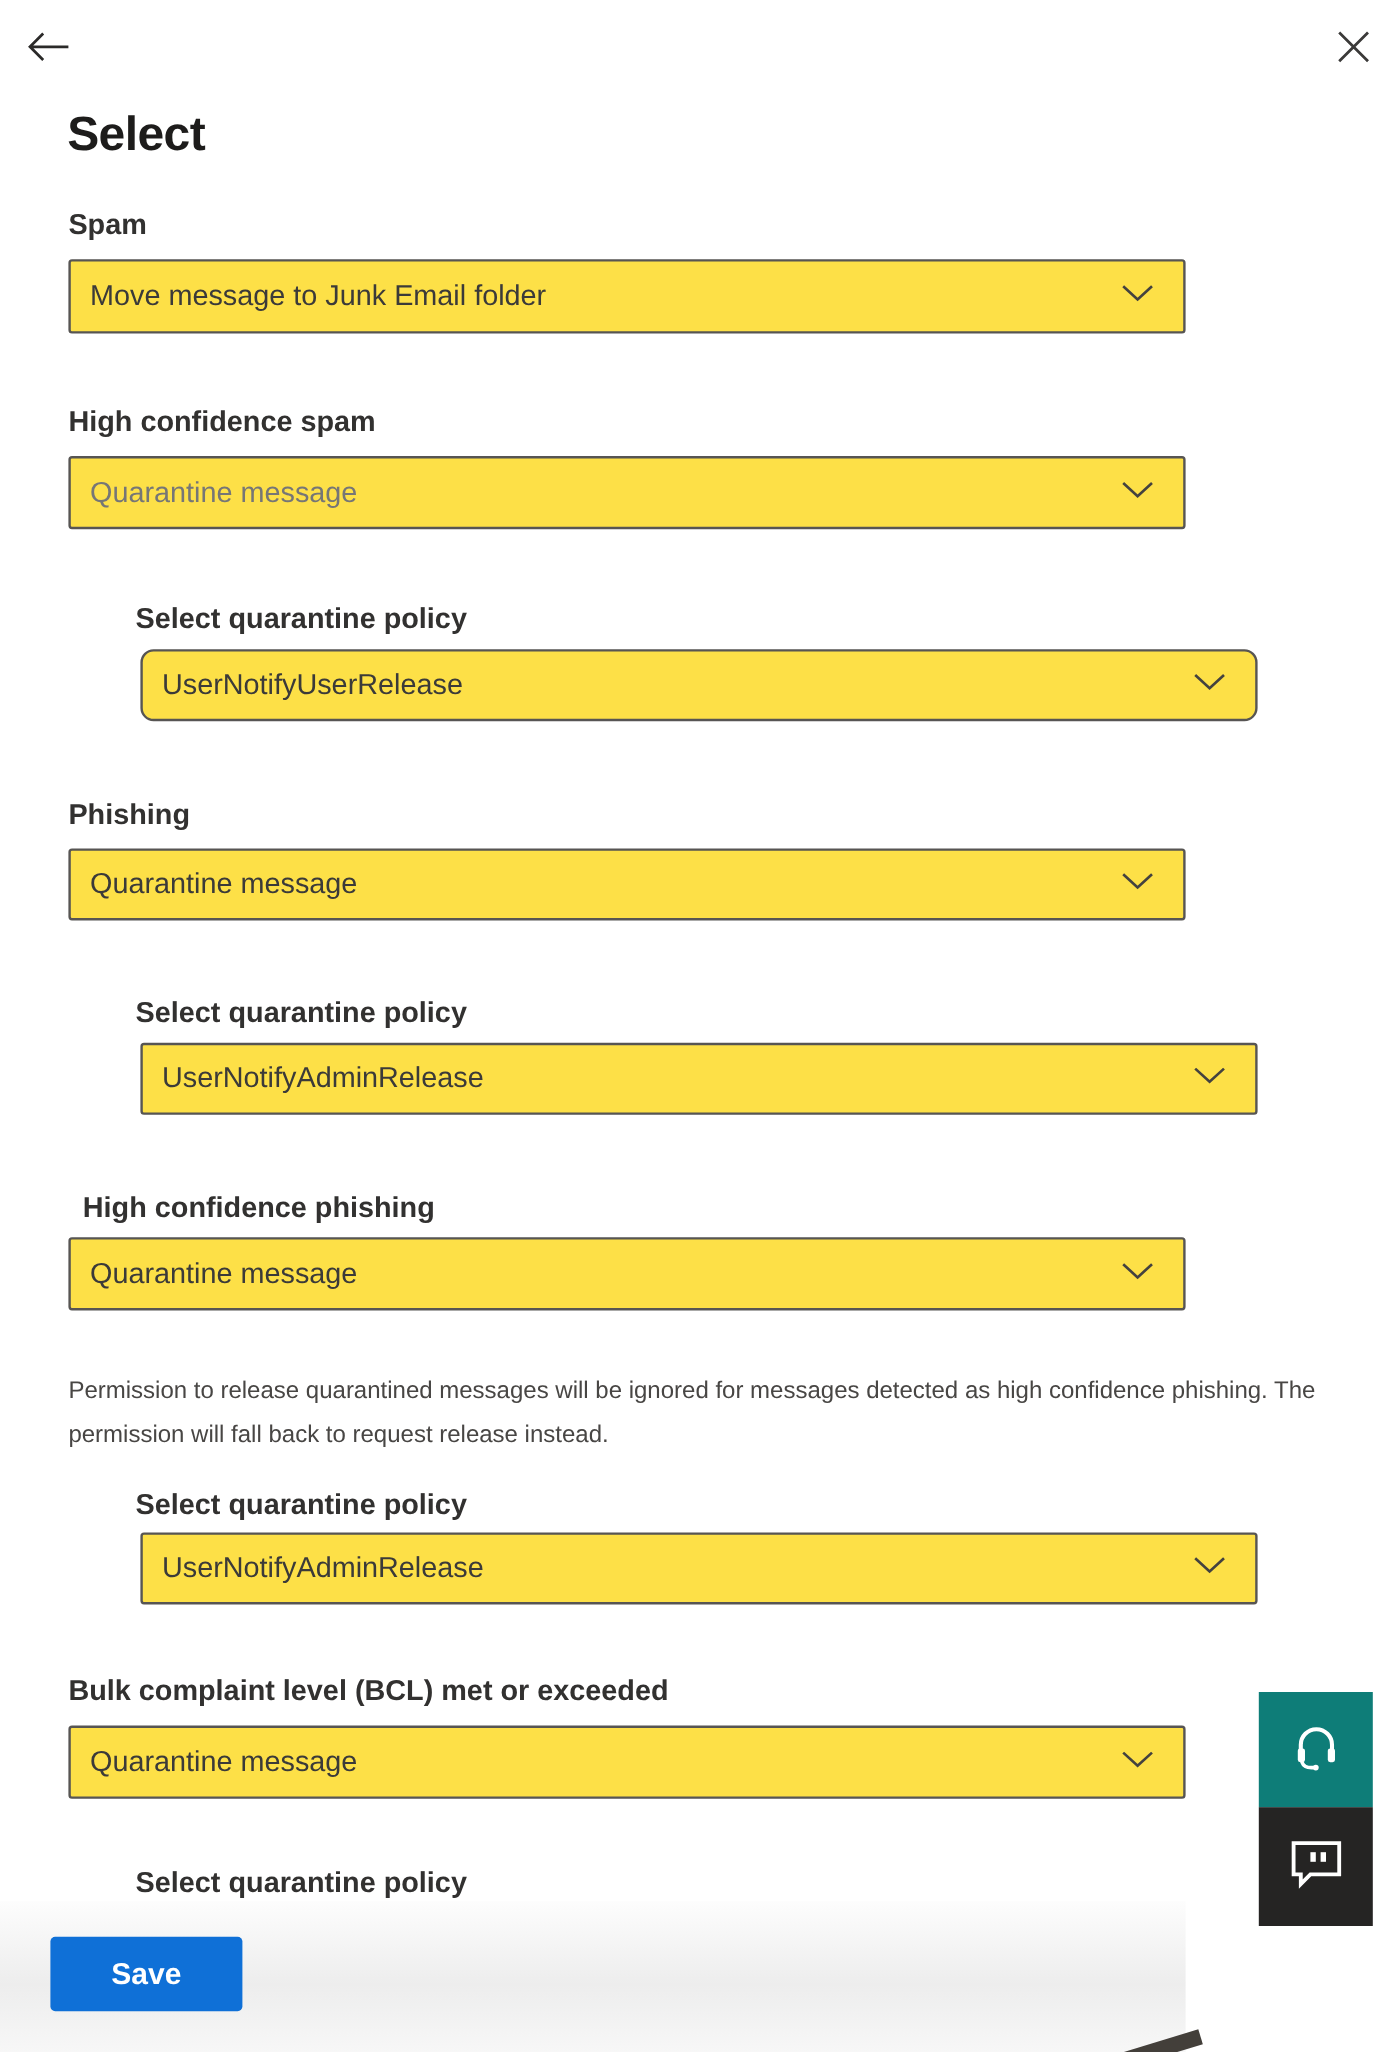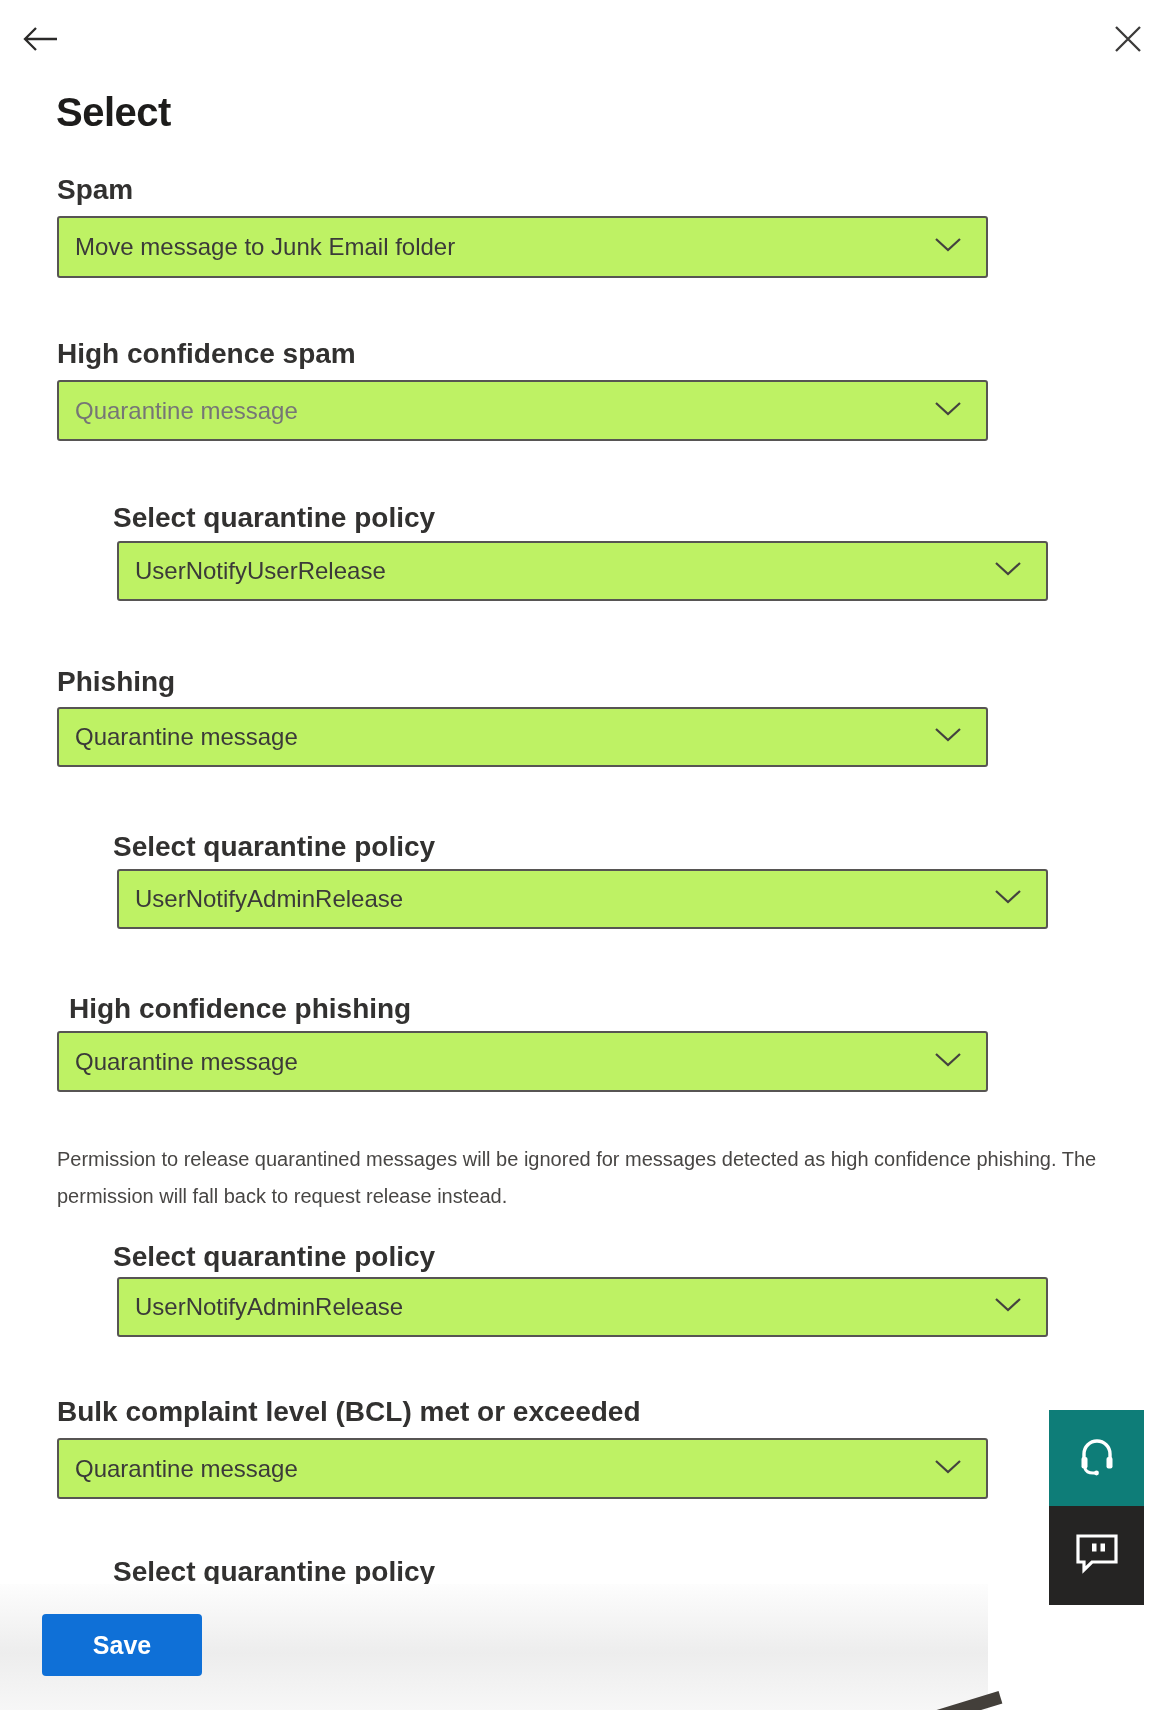--- a/index.html
+++ b/index.html
@@ -12,25 +12,25 @@
   .icon-btn{
     position:absolute;width:44px;height:44px;display:flex;
     align-items:center;justify-content:center;background:transparent;border:none;cursor:pointer;padding:0;
   }
   .page-title{
     position:absolute;left:56px;top:90px;
     font-size:40px;font-weight:700;color:#1d1c1b;letter-spacing:-0.5px;
   }
   .field-label{
     position:absolute;
-    font-size:28px;font-weight:600;color:#323130;white-space:nowrap;
+    font-size:24px;font-weight:600;color:#323130;white-space:nowrap;
   }
   .dropdown{
     position:absolute;box-sizing:border-box;
-    border:2px solid #575553;border-radius:3px;background:#bef264;
+    border:2px solid #575553;border-radius:3px;background:#fde047;
     display:flex;align-items:center;cursor:pointer;
   }
   .dd-value{
     padding-left:16px;font-size:24px;color:#3b3a39;white-space:nowrap;
     overflow:hidden;text-overflow:ellipsis;max-width:820px;
   }
   .dropdown.muted .dd-value{color:#767676;}
   .chev{position:absolute;right:24px;top:50%;transform:translateY(-50%);}
   .note{
     position:absolute;left:57px;top:1141px;width:1068px;
@@ -100,21 +100,21 @@
 <div class="dropdown muted" style="left:57px;top:380px;width:931px;height:61px;">
   <span class="dd-value">Quarantine message</span>
   <span class="chev">
     <svg width="28" height="14" viewBox="0 0 28 14">
         <path d="M2 1 L14 12 L26 1" fill="none" stroke="#44423f" stroke-width="2.2"></path>
       </svg>
   </span>
 </div>
 
 <div class="field-label" style="left:113px;top:502px;">Select quarantine policy</div>
-<div class="dropdown" style="left:117px;top:541px;width:931px;height:60px;">
+<div class="dropdown" style="left:117px;top:541px;width:931px;height:60px;border-radius:11px;">
   <span class="dd-value">UserNotifyUserRelease</span>
   <span class="chev">
     <svg width="28" height="14" viewBox="0 0 28 14">
         <path d="M2 1 L14 12 L26 1" fill="none" stroke="#44423f" stroke-width="2.2"></path>
       </svg>
   </span>
 </div>
 
 <div class="field-label" style="left:57px;top:666px;">Phishing</div>
 <div class="dropdown" style="left:57px;top:707px;width:931px;height:60px;">

